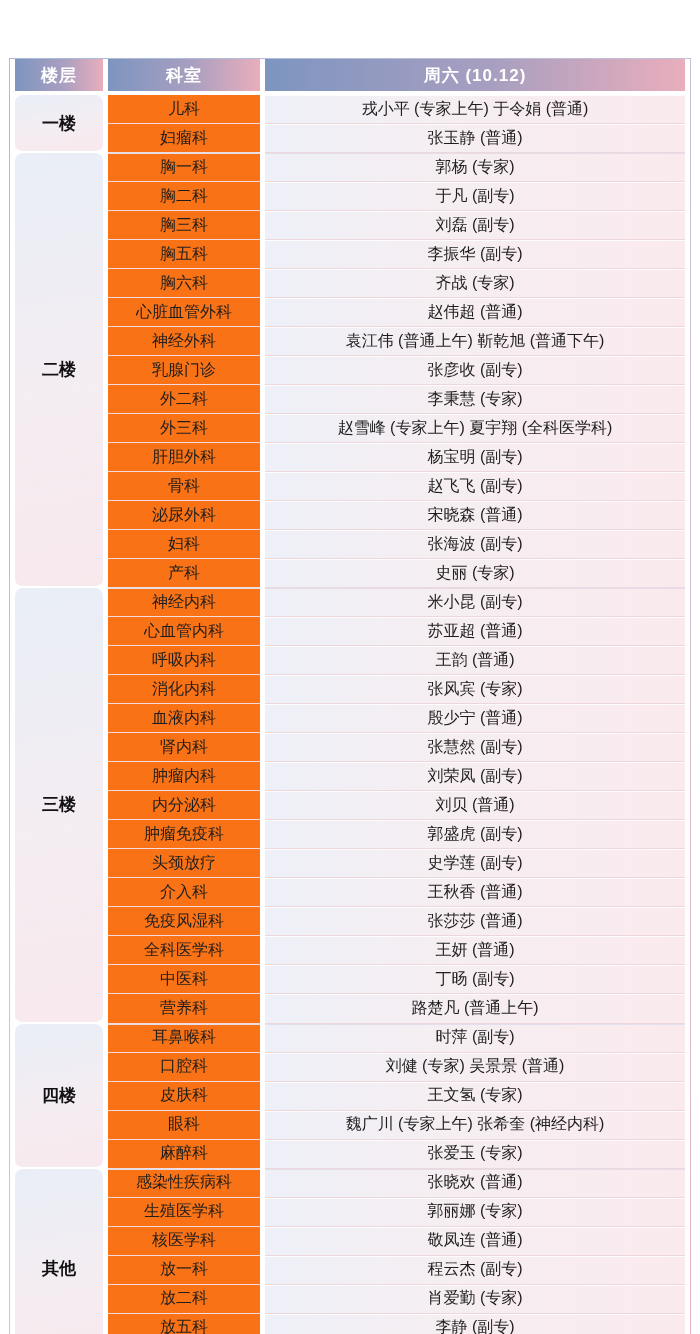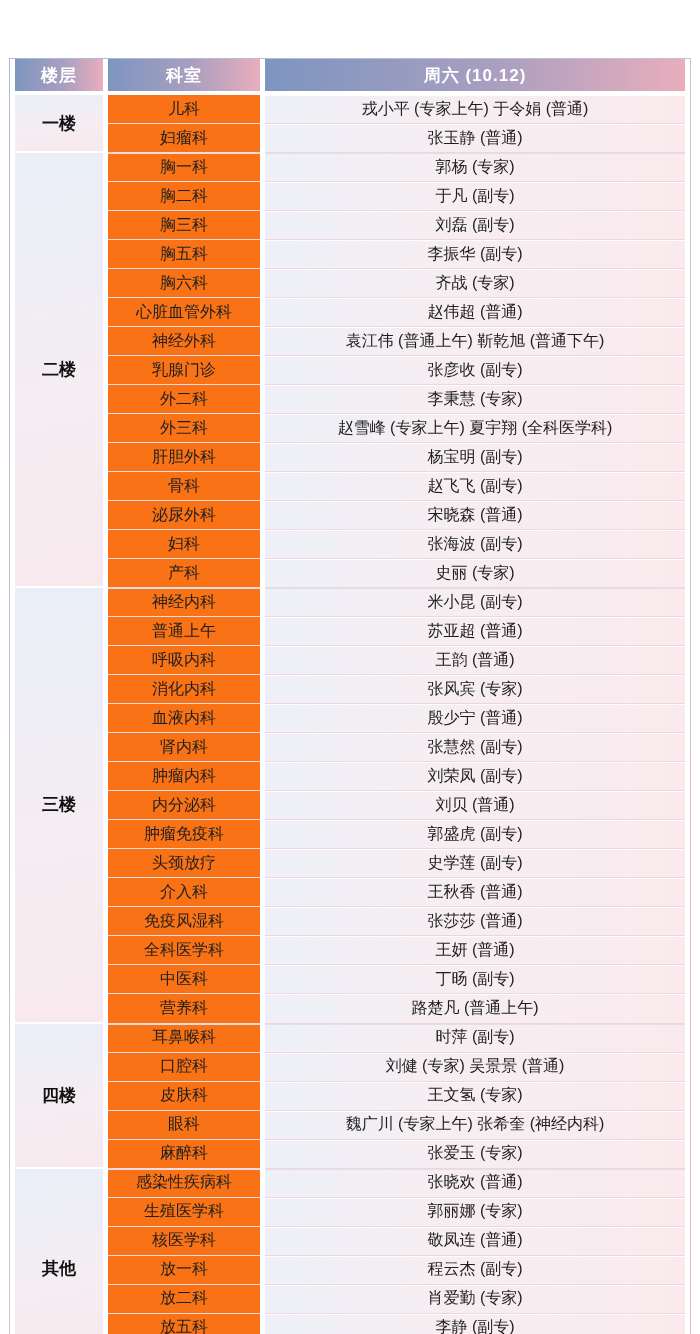--- a/index.html
+++ b/index.html
@@ -47,20 +47,21 @@
     vertical-align: middle;
     overflow: hidden;
     white-space: nowrap;
   }
   td.floor-cell {
     font-weight: bold;
     font-size: 17px;
     color: #111111;
     background: linear-gradient(170deg, #e9eef7 0%, #f4edf2 55%, #f8e9ed 100%);
     border-bottom: 2px solid #ffffff;
+    border-radius: 8px;
   }
   td.dept-cell {
     background: #f97316;
     border-bottom: 1px solid #f2dce1;
   }
   td.doctor-cell {
     background: linear-gradient(90deg, #eef0f8 0%, #f6eef1 45%, #faeaee 100%);
     border-bottom: 1px solid #eed7dc;
     box-shadow: inset 0 1px 0 rgba(255,255,255,0.85);
     text-align: center;
@@ -160,21 +161,21 @@
         <tr>
           <td class="dept-cell">产科</td>
           <td class="doctor-cell">史丽 (专家)</td>
         </tr>
         <tr class="group-start">
           <td class="floor-cell" rowspan="15">三楼</td>
           <td class="dept-cell">神经内科</td>
           <td class="doctor-cell">米小昆 (副专)</td>
         </tr>
         <tr>
-          <td class="dept-cell">普通上午</td>
+          <td class="dept-cell">心血管内科</td>
           <td class="doctor-cell">苏亚超 (普通)</td>
         </tr>
         <tr>
           <td class="dept-cell">呼吸内科</td>
           <td class="doctor-cell">王韵 (普通)</td>
         </tr>
         <tr>
           <td class="dept-cell">消化内科</td>
           <td class="doctor-cell">张风宾 (专家)</td>
         </tr>

